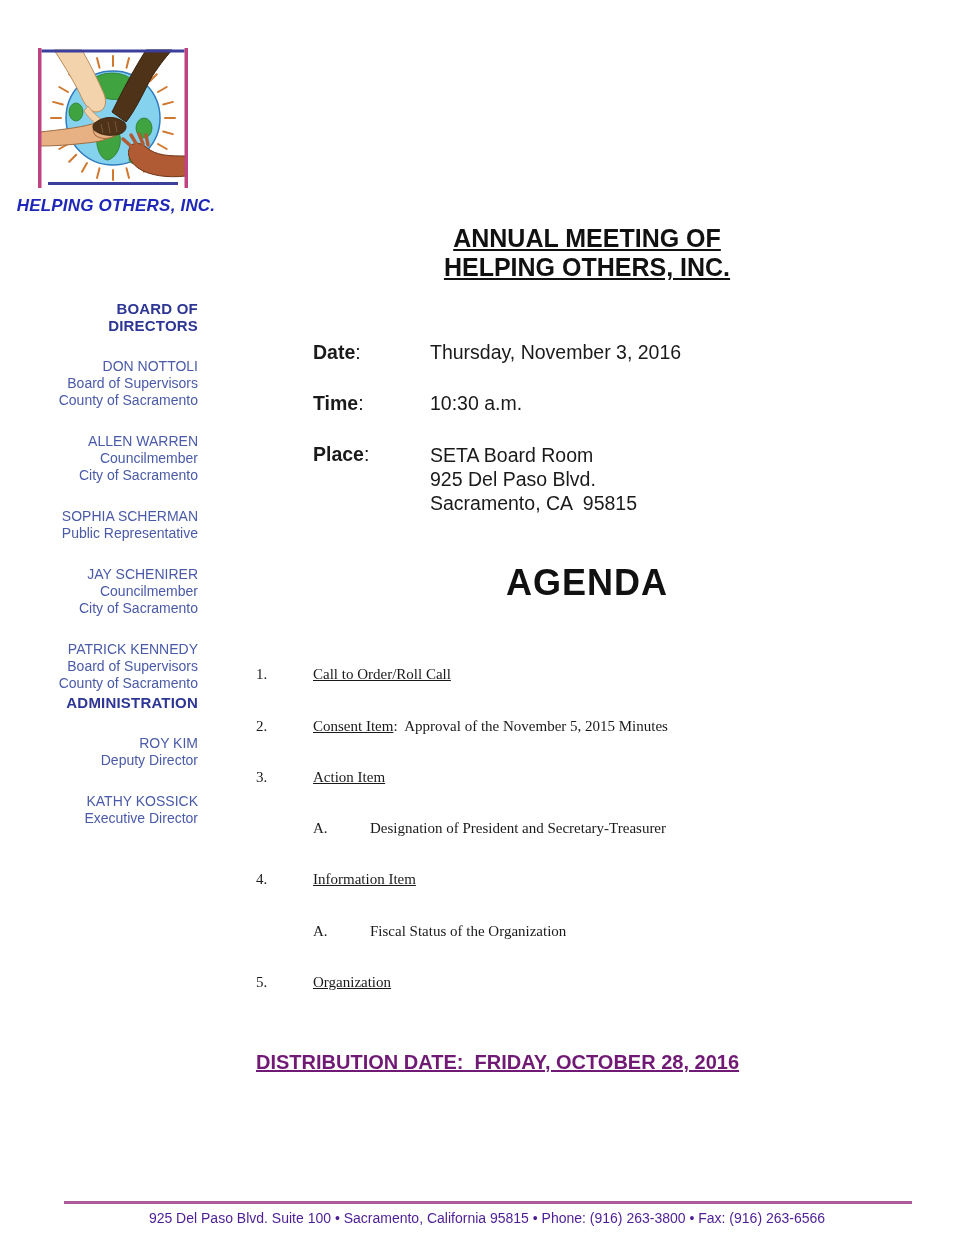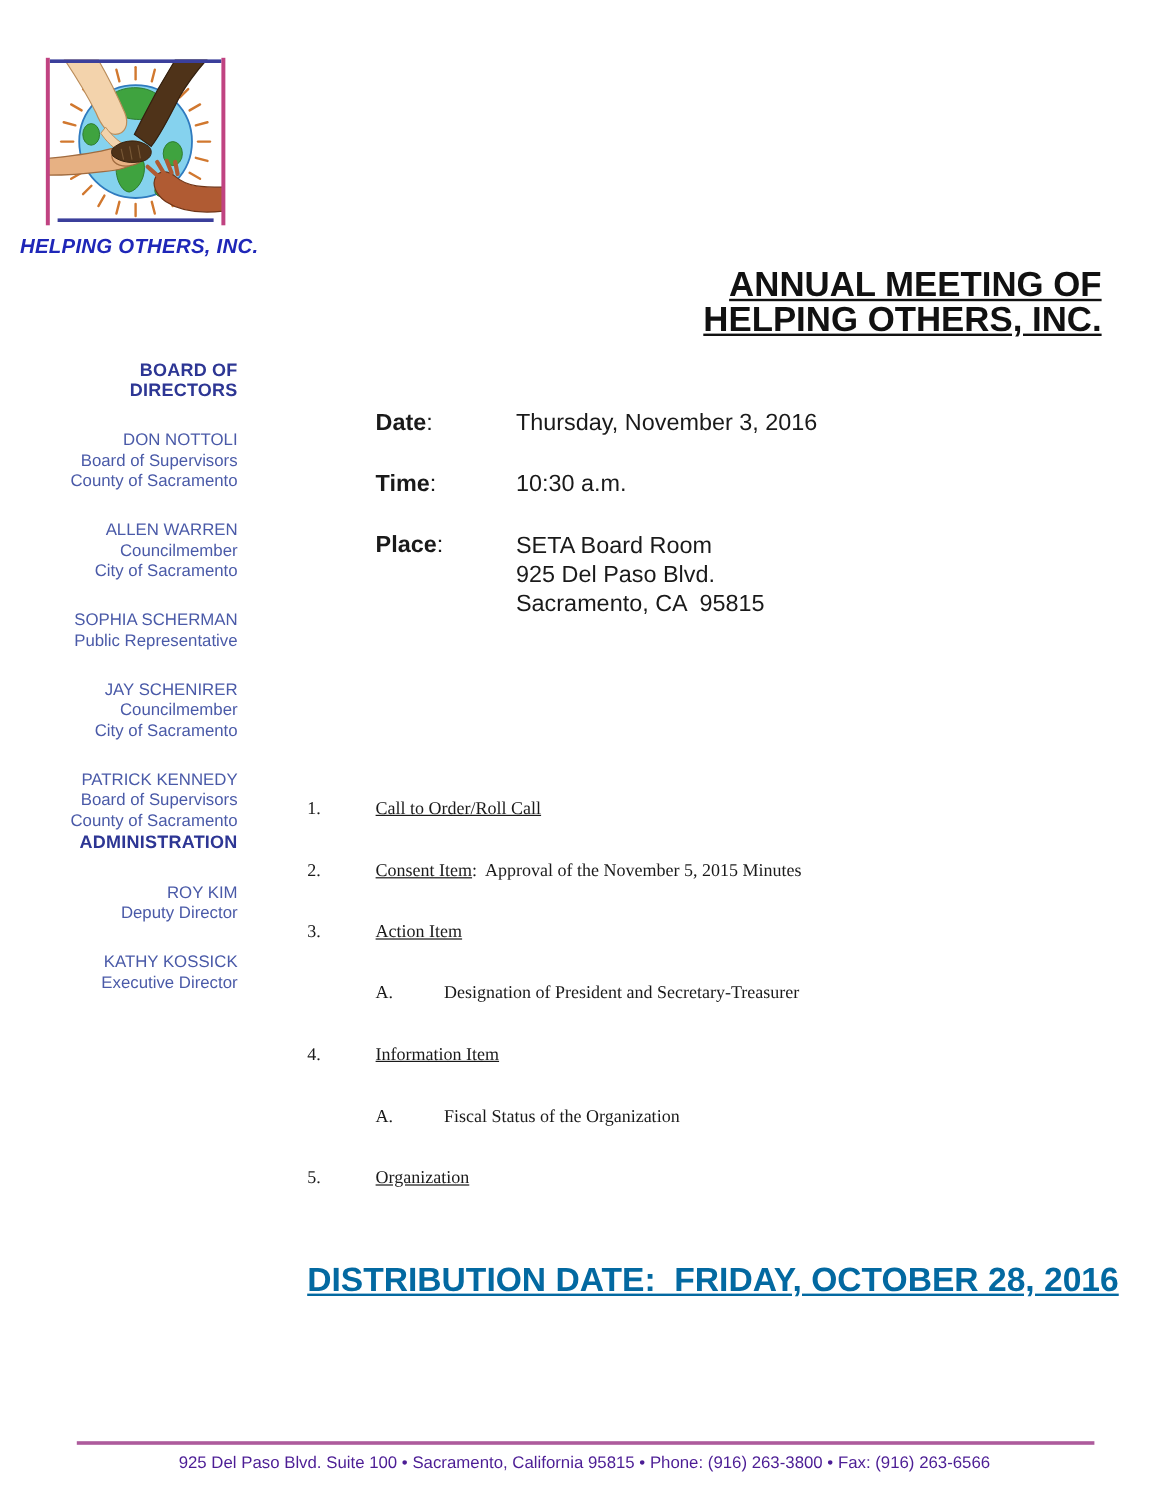--- a/index.html
+++ b/index.html
@@ -30,41 +30,41 @@
   .side.board { top:300px; }
   .side.admin { top:694px; }
   .side-heading {
     font-size:15px; font-weight:bold; color:#2d3694; letter-spacing:0.2px;
     margin-bottom:16px;
   }
   .side.admin .side-heading { margin-bottom:18px; }
   .member { margin-bottom:16px;margin-top:24px; }
   
   .doc-title {
-    position:absolute; left:256px; top:224px; width:662px; text-align:right;
-    font-size:29px; font-weight:bold; line-height:29px; color:#111;
+    position:absolute; left:256px; top:224px; width:662px; text-align:center;
+    font-size:25px; font-weight:bold; line-height:29px; color:#111;
   }
   .doc-title .tline { text-decoration:underline; }
   .meta-row { position:absolute; left:313px; font-size:19.5px; }
   .meta-label { display:inline-block; width:117px; vertical-align:top; }
   .meta-label b { font-weight:bold; }
   .meta-value { display:inline-block; vertical-align:top; white-space:pre-wrap; }
   .meta-value .pline { line-height:24px; white-space:pre-wrap; }
   .agenda-heading {
     position:absolute; left:256px; top:562px; width:662px; text-align:center;
     font-size:36px; font-weight:bold; letter-spacing:1px; color:#111;
   }
   .agenda-row { position:absolute; left:256px; font-size:15px; white-space:nowrap;font-family:Liberation Serif, serif; }
   .agenda-row.sub { left:313px; }
   .agenda-row .num { display:inline-block; width:57px; }
   .agenda-row .u { text-decoration:underline; }
   .agenda-row .rest { white-space:pre-wrap; }
   .distribution {
-    position:absolute; left:256px; top:1051px; font-size:28px; font-weight:bold;
-    text-decoration:underline; white-space:pre-wrap; color:#0369a1;
+    position:absolute; left:256px; top:1051px; font-size:20px; font-weight:bold;
+    text-decoration:underline; white-space:pre-wrap; color:#701a75;
   }
   
   .footer-rule { position:absolute; left:64px; top:1201px; width:848px; height:3px; background:#ad5b9c; }
   .footer-text {
     position:absolute; left:0; top:1210px; width:974px; text-align:center;
     font-size:14px; color:#4c1d95;
   }
 </style>
 </head>
 <body>
@@ -190,20 +190,21 @@
   <div class="meta-row" style="top:341px">
     <span class="meta-label"><b>Date</b><span>:</span></span><span class="meta-value">Thursday, November 3, 2016</span>
   </div>
   <div class="meta-row" style="top:392px">
     <span class="meta-label"><b>Time</b><span>:</span></span><span class="meta-value">10:30 a.m.</span>
   </div>
   <div class="meta-row" style="top:443px">
     <span class="meta-label"><b>Place</b><span>:</span></span><span class="meta-value"><span class="pline" style="display:block">SETA Board Room</span><span class="pline" style="display:block">925 Del Paso Blvd.</span><span class="pline" style="display:block">Sacramento, CA  95815</span></span>
   </div>
 
+  <div class="agenda-heading">AGENDA</div>
 
   <div class="agenda-row" style="top:666px"><span class="num">1.</span><span class="u">Call to Order/Roll Call</span><span class="rest"></span></div>
 
   <div class="agenda-row" style="top:718px"><span class="num">2.</span><span class="u">Consent Item</span><span class="rest">:  Approval of the November 5, 2015 Minutes</span></div>
 
   <div class="agenda-row" style="top:769px"><span class="num">3.</span><span class="u">Action Item</span><span class="rest"></span></div>
 
   <div class="agenda-row sub" style="top:820px"><span class="num">A.</span><span class="u"></span><span class="rest">Designation of President and Secretary-Treasurer</span></div>
 
   <div class="agenda-row" style="top:871px"><span class="num">4.</span><span class="u">Information Item</span><span class="rest"></span></div>

